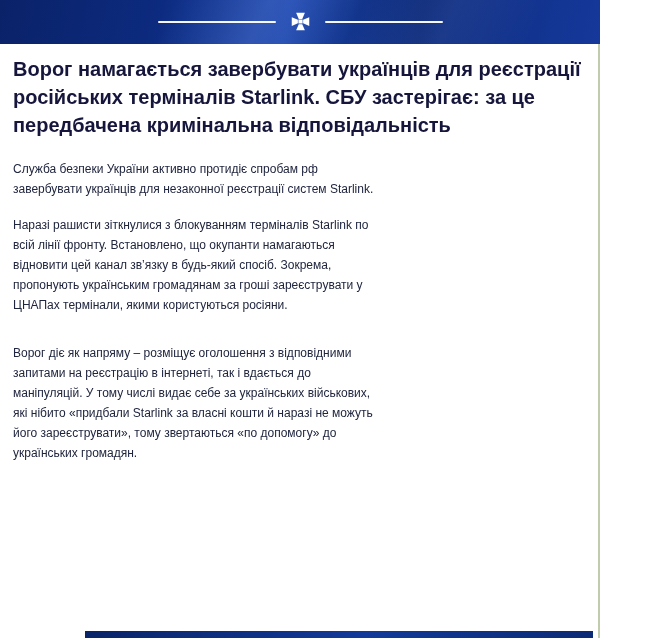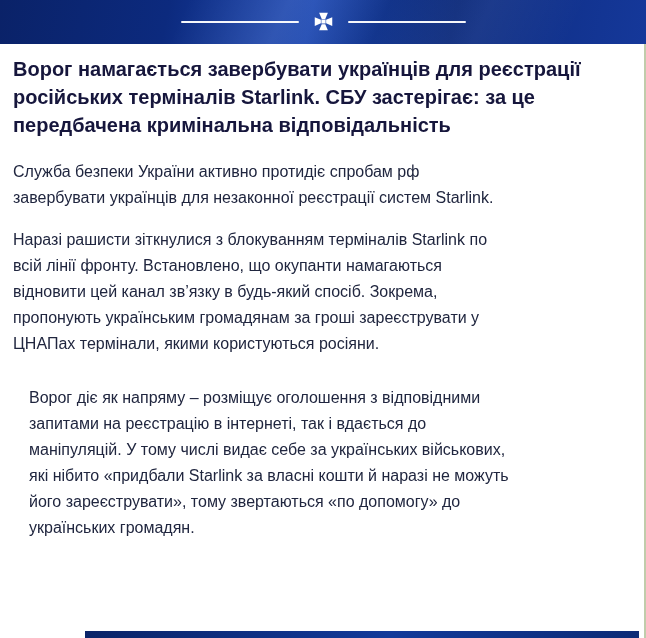--- a/index.html
+++ b/index.html
@@ -1,21 +1,21 @@
 <!DOCTYPE html>
 <html lang="uk"><head>
 <meta charset="utf-8">
 <style>
   * { margin: 0; padding: 0; box-sizing: border-box; }
   html, body { background: #ffffff; }
   body { font-family: "Liberation Sans", "DejaVu Sans", sans-serif; }
 
   .page {
     position: relative;
-    width: 646px;
+    width: 600px;
     height: 638px;
     background: #ffffff;
     overflow: hidden;
   }
 
   
   .header {
     position: relative;
     height: 44px;
     width: 100%;
@@ -57,29 +57,29 @@
   }
   .title {
     margin-top: 11px;
     font-size: 20px;
     line-height: 28px;
     font-weight: bold;
     color: #16163c;
     white-space: pre-line;
   }
   .para {
-    font-size: 16px;
-    line-height: 26px;
+    font-size: 12px;
+    line-height: 20px;
     font-weight: normal;
     color: #20263f;
     white-space: pre-line;
   }
   .para.p1 { margin-top: 20px; }
   .para.p2 { margin-top: 16px; }
-  .para.p3 { margin-top: 28px; margin-left: 16px; }
+  .para.p3 { margin-top: 28px; }
   .para.p4 { margin-top: 21px; }
 
   
   .right-edge {
     position: absolute;
     top: 44px;
     bottom: 0;
     right: 0;
     width: 2px;
     background: #c0ccab;

